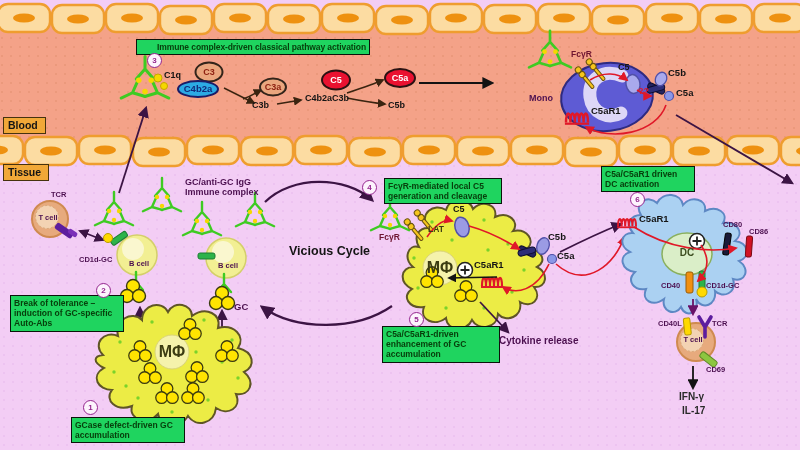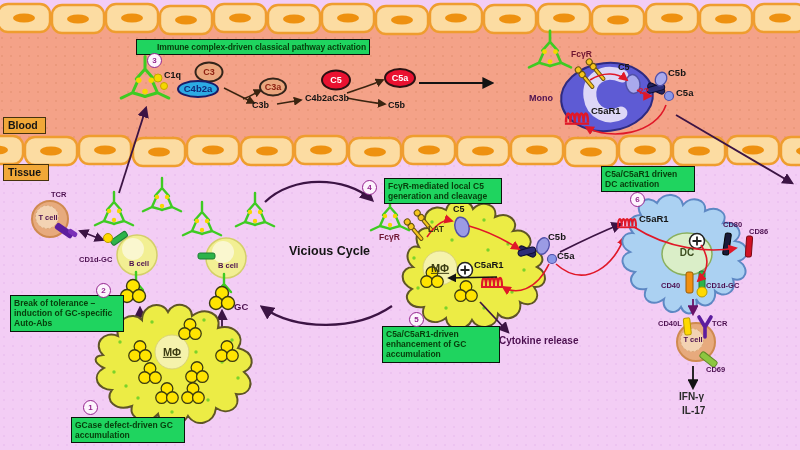--- a/index.html
+++ b/index.html
@@ -4,21 +4,21 @@
 <style>
   html,body{margin:0;padding:0;}
   #canvas{position:relative;width:800px;height:450px;overflow:hidden;
           font-family:"Liberation Sans","DejaVu Sans",sans-serif;background:#f3cdf5;}
   #bgsvg{position:absolute;left:0;top:0;}
   .lbl{position:absolute;font-weight:bold;color:#4c1050;white-space:nowrap;line-height:1.12;}
   .c{transform:translate(-50%,-50%);}
   .black{color:#141414;} .maroon{color:#6e1430;} .redt{color:#e01828;} .whitet{color:#fff;}
   .olive{color:#3c3c12;} .dcg{color:#3c4d1f;} .gray{color:#2a2a2a;} .navy{color:#122a7a;} .dred{color:#8c1f10;}
   .s7{font-size:7.5px;} .s8{font-size:8.5px;} .s9{font-size:9px;} .s95{font-size:9.5px;}
-  .s10{font-size:10px;} .s11{font-size:11px;text-decoration:underline;} .s12{font-size:12.5px;}
+  .s10{font-size:10px;} .s11{font-size:16px;} .s12{font-size:12.5px;}
   .wrap{white-space:normal;}
   .gbox{position:absolute;background:#1fd45f;border:1.6px solid #0b130b;color:#07400c;
         font-weight:bold;font-size:8.5px;line-height:1.2;padding:2px 3px;}
   .nowrap{white-space:nowrap;letter-spacing:-0.1px;}
   .obox{position:absolute;background:#f1a838;border:1.6px solid #46320e;color:#141414;
         font-weight:bold;font-size:10.5px;padding:1px 7px 2px 4px;}
   .ncirc{position:absolute;width:13px;height:13px;border:1.6px solid #94258e;border-radius:50%;
          background:#fdf3fd;color:#94258e;font-size:8px;font-weight:bold;
          display:flex;align-items:center;justify-content:center;}
 </style>
@@ -346,20 +346,21 @@
 <div class="lbl black s9" style="left:388px;top:100px;">C5b</div>
 
 <div class="lbl maroon s8" style="left:571px;top:50px;">FcγR</div>
 <div class="lbl s9" style="left:529px;top:93px;">Mono</div>
 <div class="lbl black s9" style="left:618px;top:62px;">C5</div>
 <div class="lbl redt s9" style="left:638px;top:86px;">??</div>
 <div class="lbl black s95" style="left:668px;top:68px;">C5b</div>
 <div class="lbl black s95" style="left:676px;top:88px;">C5a</div>
 <div class="lbl black s95" style="left:591px;top:106px;">C5aR1</div>
 
+<div class="lbl s9 wrap" style="left:185px;top:177px;width:84px;">GC/anti-GC IgG Immune complex</div>
 <div class="lbl black s12" style="left:289px;top:244px;">Vicious Cycle</div>
 <div class="lbl s10" style="left:499px;top:335px;">Cytokine release</div>
 <div class="lbl s95" style="left:234px;top:302px;">GC</div>
 
 <div class="lbl s7" style="left:51px;top:191px;">TCR</div>
 <div class="lbl s7 c" style="left:48px;top:218px;">T cell</div>
 <div class="lbl s7" style="left:79px;top:256px;">CD1d-GC</div>
 <div class="lbl s7 c" style="left:139px;top:264px;">B cell</div>
 <div class="lbl s7 c" style="left:228px;top:266px;">B cell</div>
 

